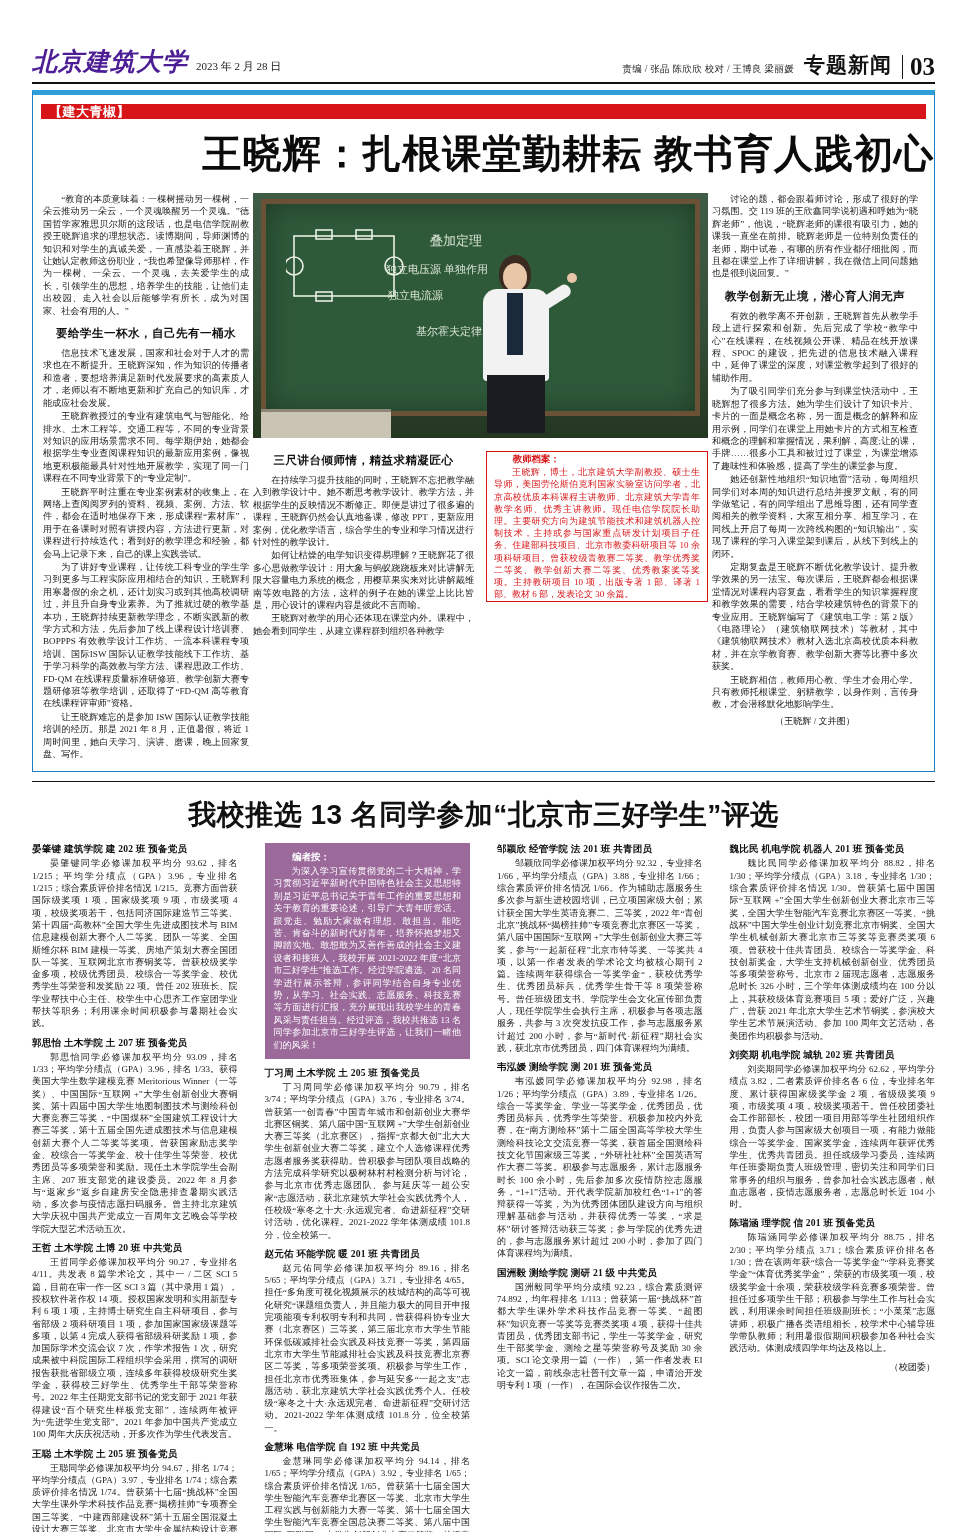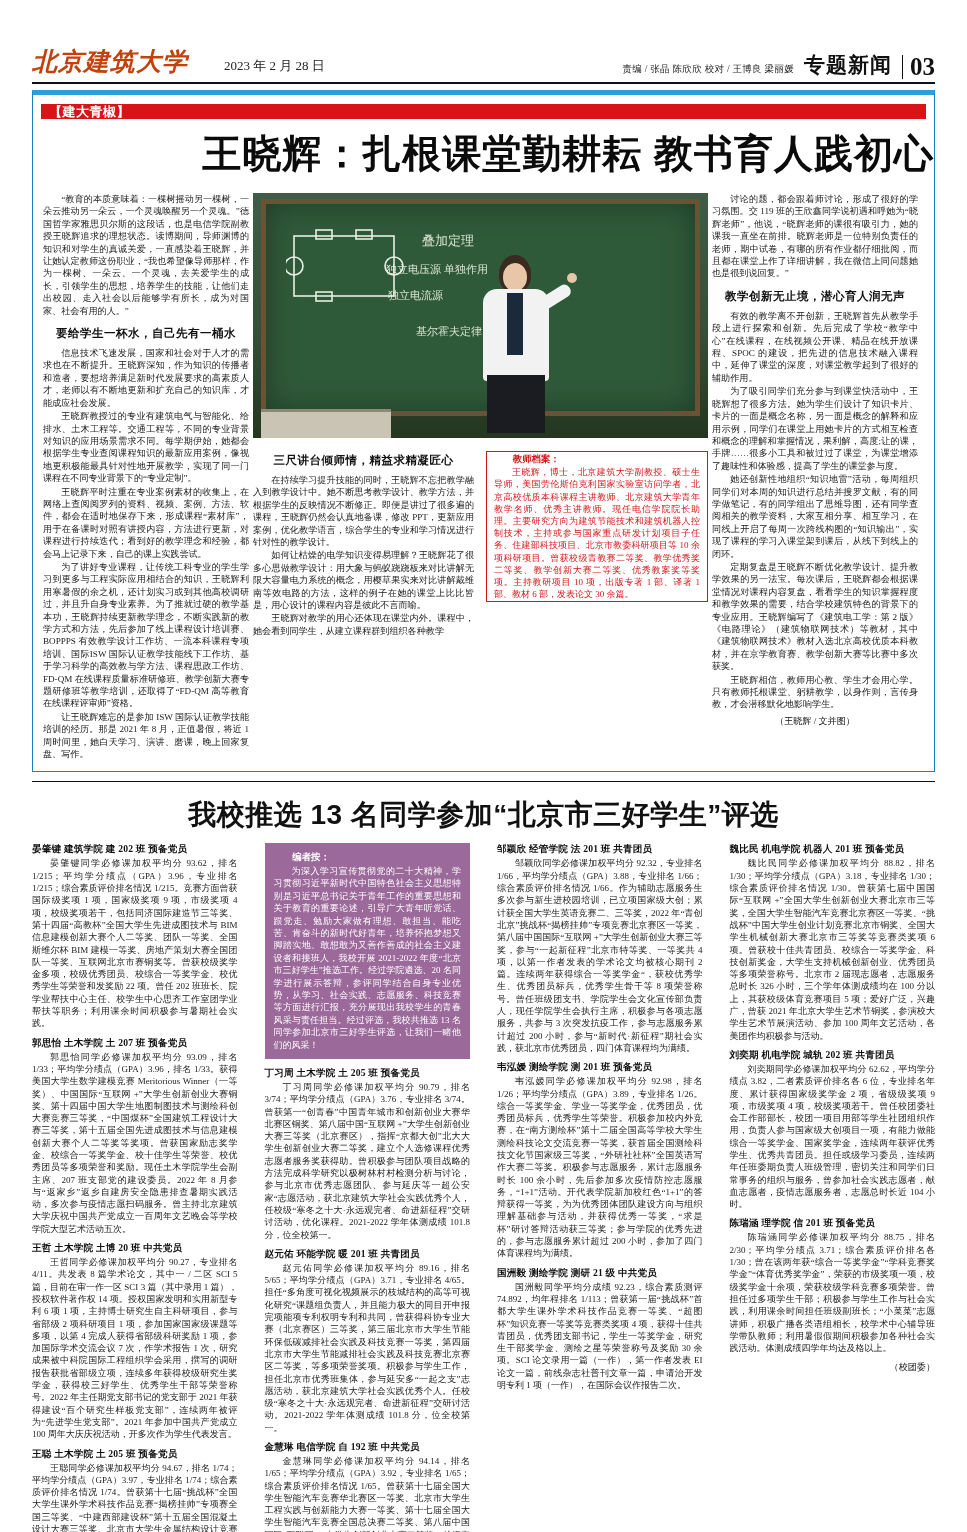--- a/index.html
+++ b/index.html
@@ -2,22 +2,22 @@
 <html><head>
 <meta charset="utf-8">
 <style>
   html,body{margin:0;padding:0;background:#ffffff;}
   body{width:967px;height:1532px;font-family:"Liberation Serif","DejaVu Serif",serif;color:#111;}
   .page{position:relative;width:967px;height:1532px;box-sizing:border-box;padding:0;}
 
   
   .masthead{position:relative;height:44px;margin:38px 32px 0 32px;border-bottom:2px solid #111;display:flex;align-items:flex-end;justify-content:space-between;}
   .mh-left{display:flex;align-items:baseline;gap:8px;padding-bottom:4px;}
-  .mh-logo{font-family:"Liberation Serif",serif;font-weight:bold;font-size:25px;color:#c2410c;letter-spacing:1px;font-style:italic;}
-  .mh-date{font-size:13px;color:#222;margin-left:28px;}
+  .mh-logo{font-family:"Liberation Serif",serif;font-weight:bold;font-size:25px;color:#4c1d95;letter-spacing:1px;font-style:italic;}
+  .mh-date{font-size:11px;color:#222;}
   .mh-right{display:flex;align-items:flex-end;gap:10px;padding-bottom:3px;}
   .mh-credits{font-size:9.5px;color:#222;letter-spacing:.3px;padding-bottom:3px;}
   .mh-section{font-size:21px;font-weight:bold;color:#111;letter-spacing:1px;}
   .mh-pageno{font-size:25px;font-weight:bold;color:#111;border-left:1.5px solid #111;padding-left:7px;line-height:.95;}
 
   
   .art1{position:relative;margin:6px 32px 0 32px;border:1px solid #1a7fc1;border-top:5px solid #2f9fdc;padding:0;}
   .redbar{background:#d71518;height:15px;display:flex;align-items:center;padding-left:8px;margin:9px 8px 0 8px;}
   .redbar span{color:#ffffff;font-size:13px;font-weight:bold;letter-spacing:.5px;}
   .headline1{text-align:right;font-size:39px;font-weight:bold;letter-spacing:1px;margin:8px 0 4px 0;font-family:"Liberation Sans","DejaVu Sans",sans-serif;color:#0b0b0b;}
@@ -26,21 +26,21 @@
   .a1body{display:flex;gap:4px;padding:8px 10px 10px 10px;}
   .a1col{width:206px;}
   .a1mid{width:455px;position:relative;}
   p.t{margin:0 0 1px 0;font-size:9.1px;line-height:12.4px;text-align:justify;text-indent:2em;color:#1a1a1a;}
   h3.sub{font-size:11.5px;font-weight:bold;text-align:center;margin:9px 0 6px 0;letter-spacing:.5px;}
 
   
   .photo{position:relative;width:455px;height:245px;background:linear-gradient(180deg,#3f5d46 0%,#355039 55%,#24361f 100%);overflow:hidden;}
   .board{position:absolute;left:8px;top:6px;right:8px;bottom:22px;background:#2f5a3a;border:5px solid #6b5136;box-shadow:inset 0 0 30px rgba(0,0,0,.35);}
   .chalk{position:absolute;color:#e7efdf;font-size:11px;font-family:"Liberation Sans",sans-serif;opacity:.92;}
-  .chalk.c1{left:156px;top:28px;font-size:13px;}
+  .chalk.c1{left:164px;top:28px;font-size:13px;}
   .chalk.c2{left:120px;top:58px;}
   .chalk.c3{left:122px;top:84px;}
   .chalk.c4{left:238px;top:84px;}
   .chalk.c6{left:150px;top:120px;}
   .circuit{position:absolute;left:20px;top:20px;width:120px;height:95px;}
   .teacher{position:absolute;left:216px;top:62px;width:96px;height:176px;}
   .t-head{position:absolute;left:30px;top:0;width:32px;height:38px;background:#3a2a20;border-radius:50% 50% 45% 45%;}
   .t-face{position:absolute;left:34px;top:8px;width:24px;height:28px;background:#e8c6a8;border-radius:50% 50% 48% 48%;}
   .t-body{position:absolute;left:14px;top:34px;width:66px;height:92px;background:#f2f2f2;border-radius:14px 14px 4px 4px;}
   .t-inner{position:absolute;left:38px;top:38px;width:16px;height:62px;background:#1b2a3a;}

